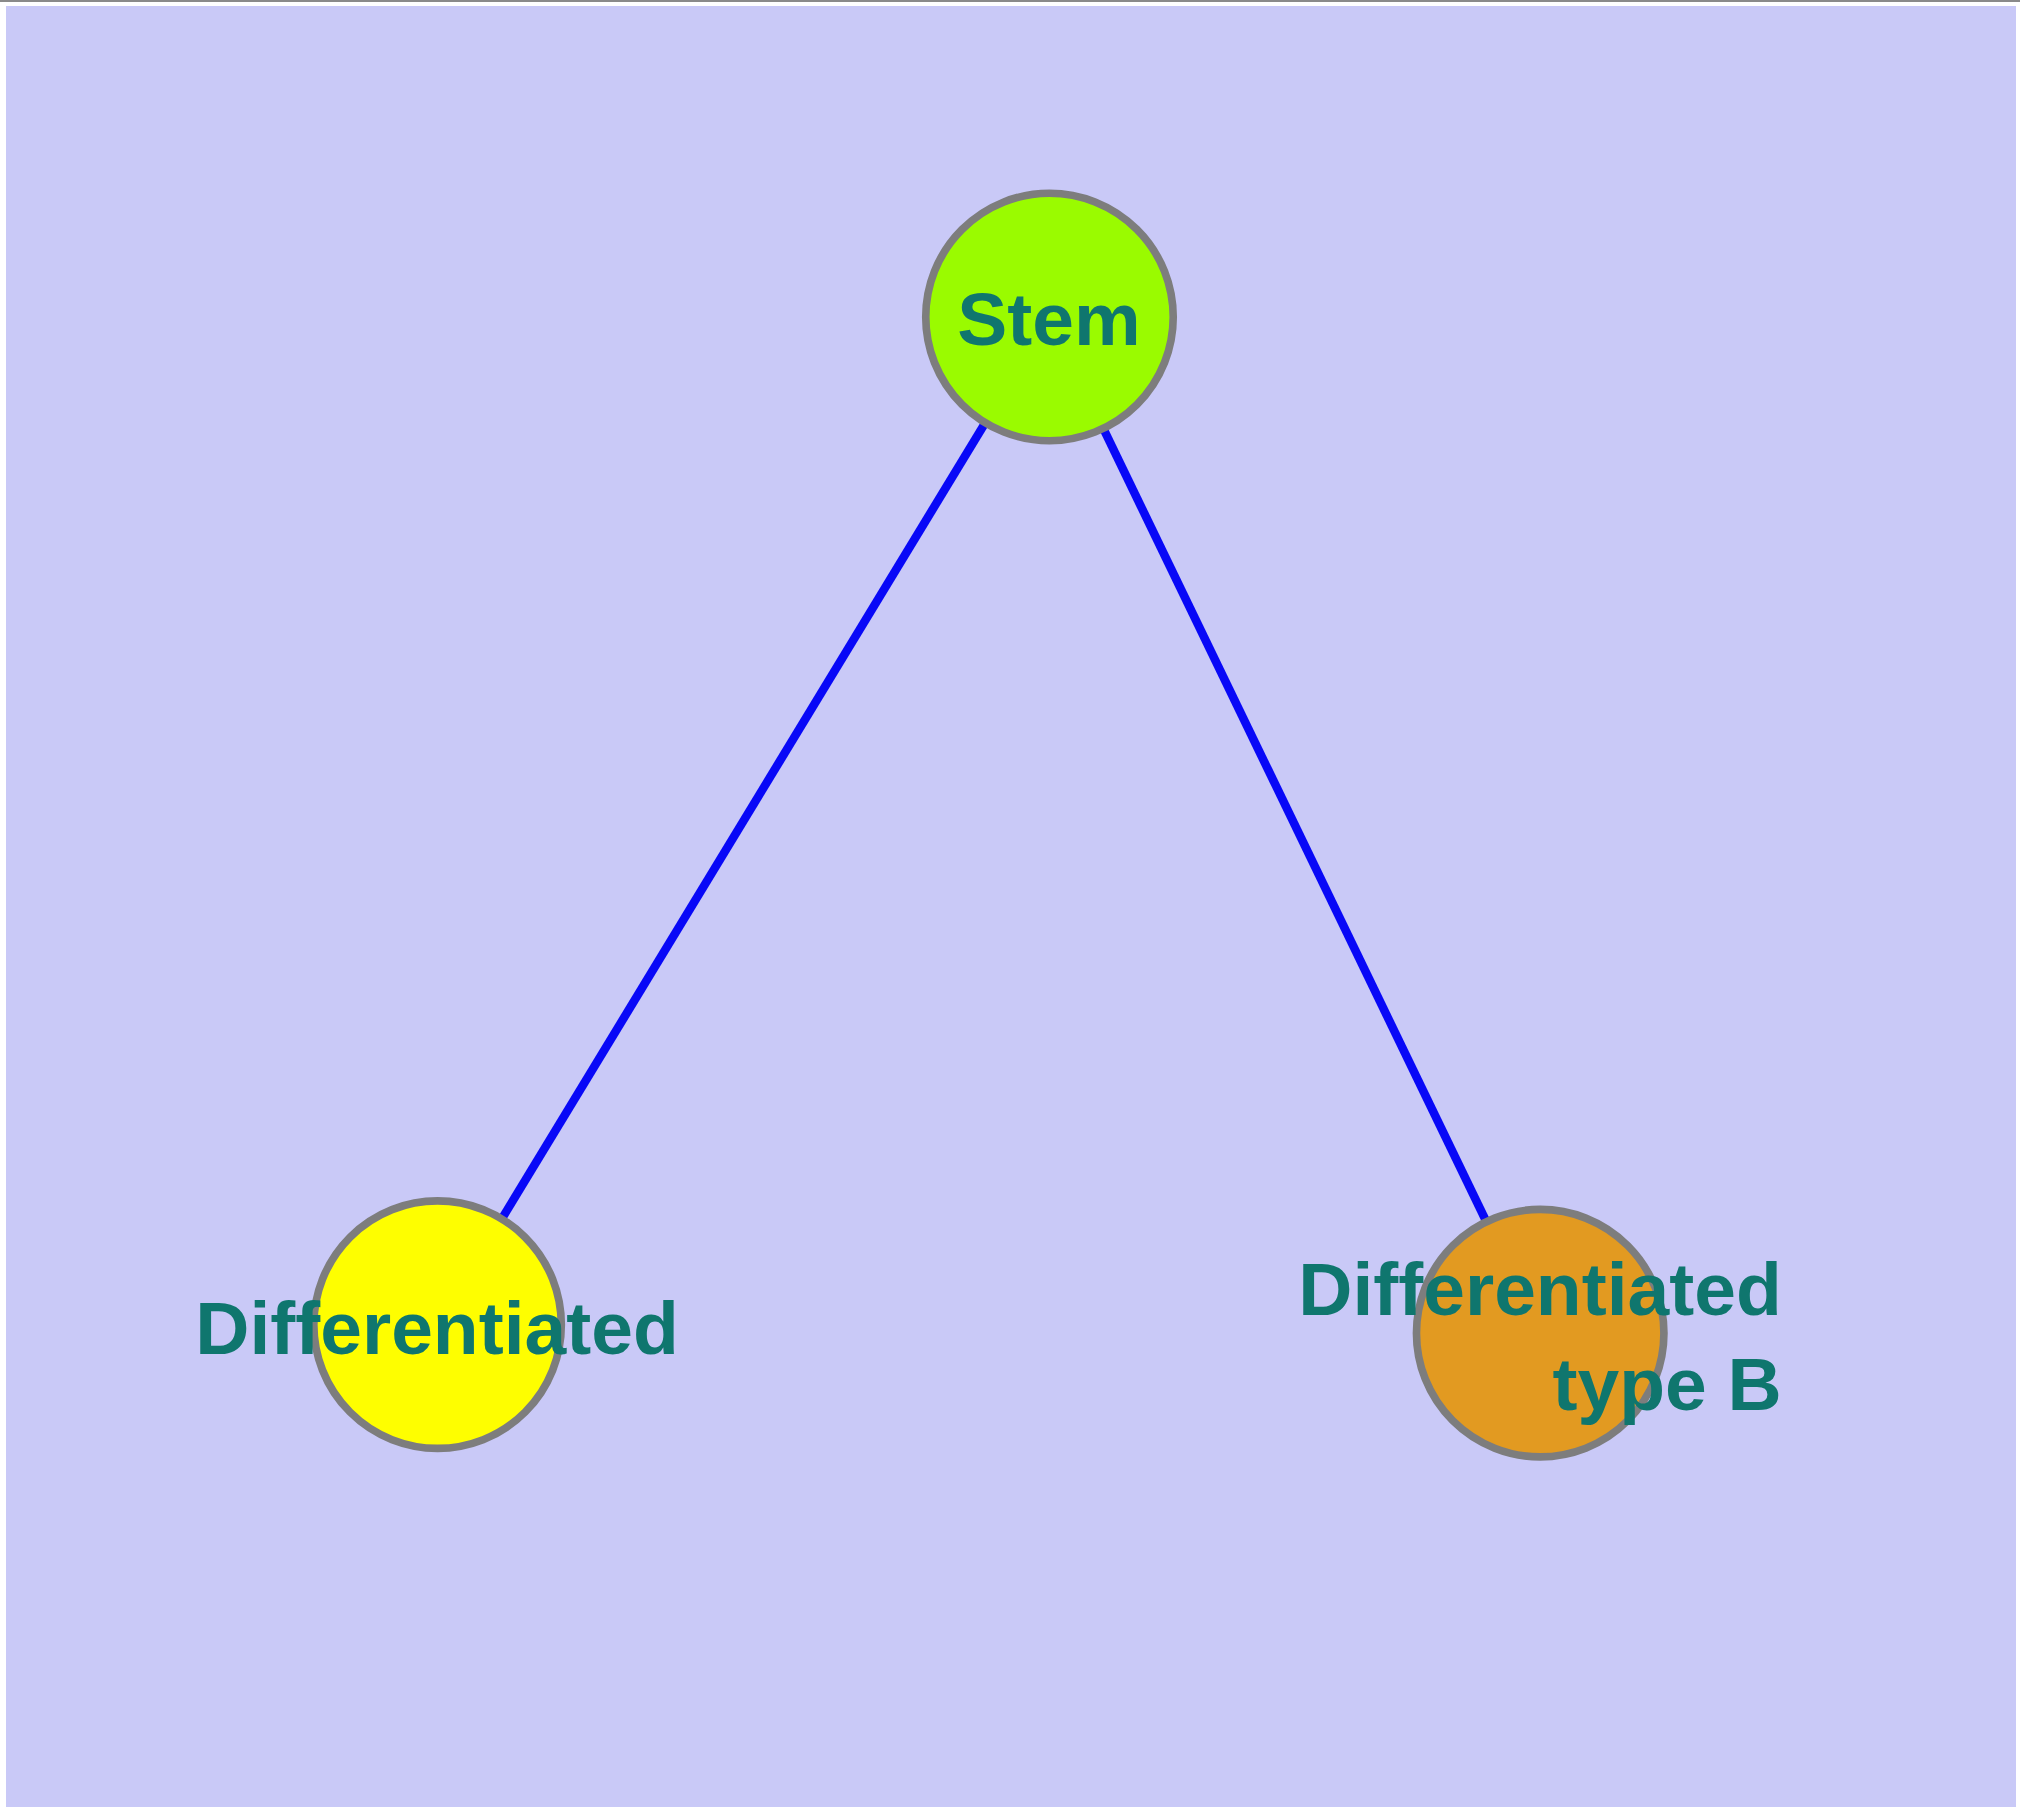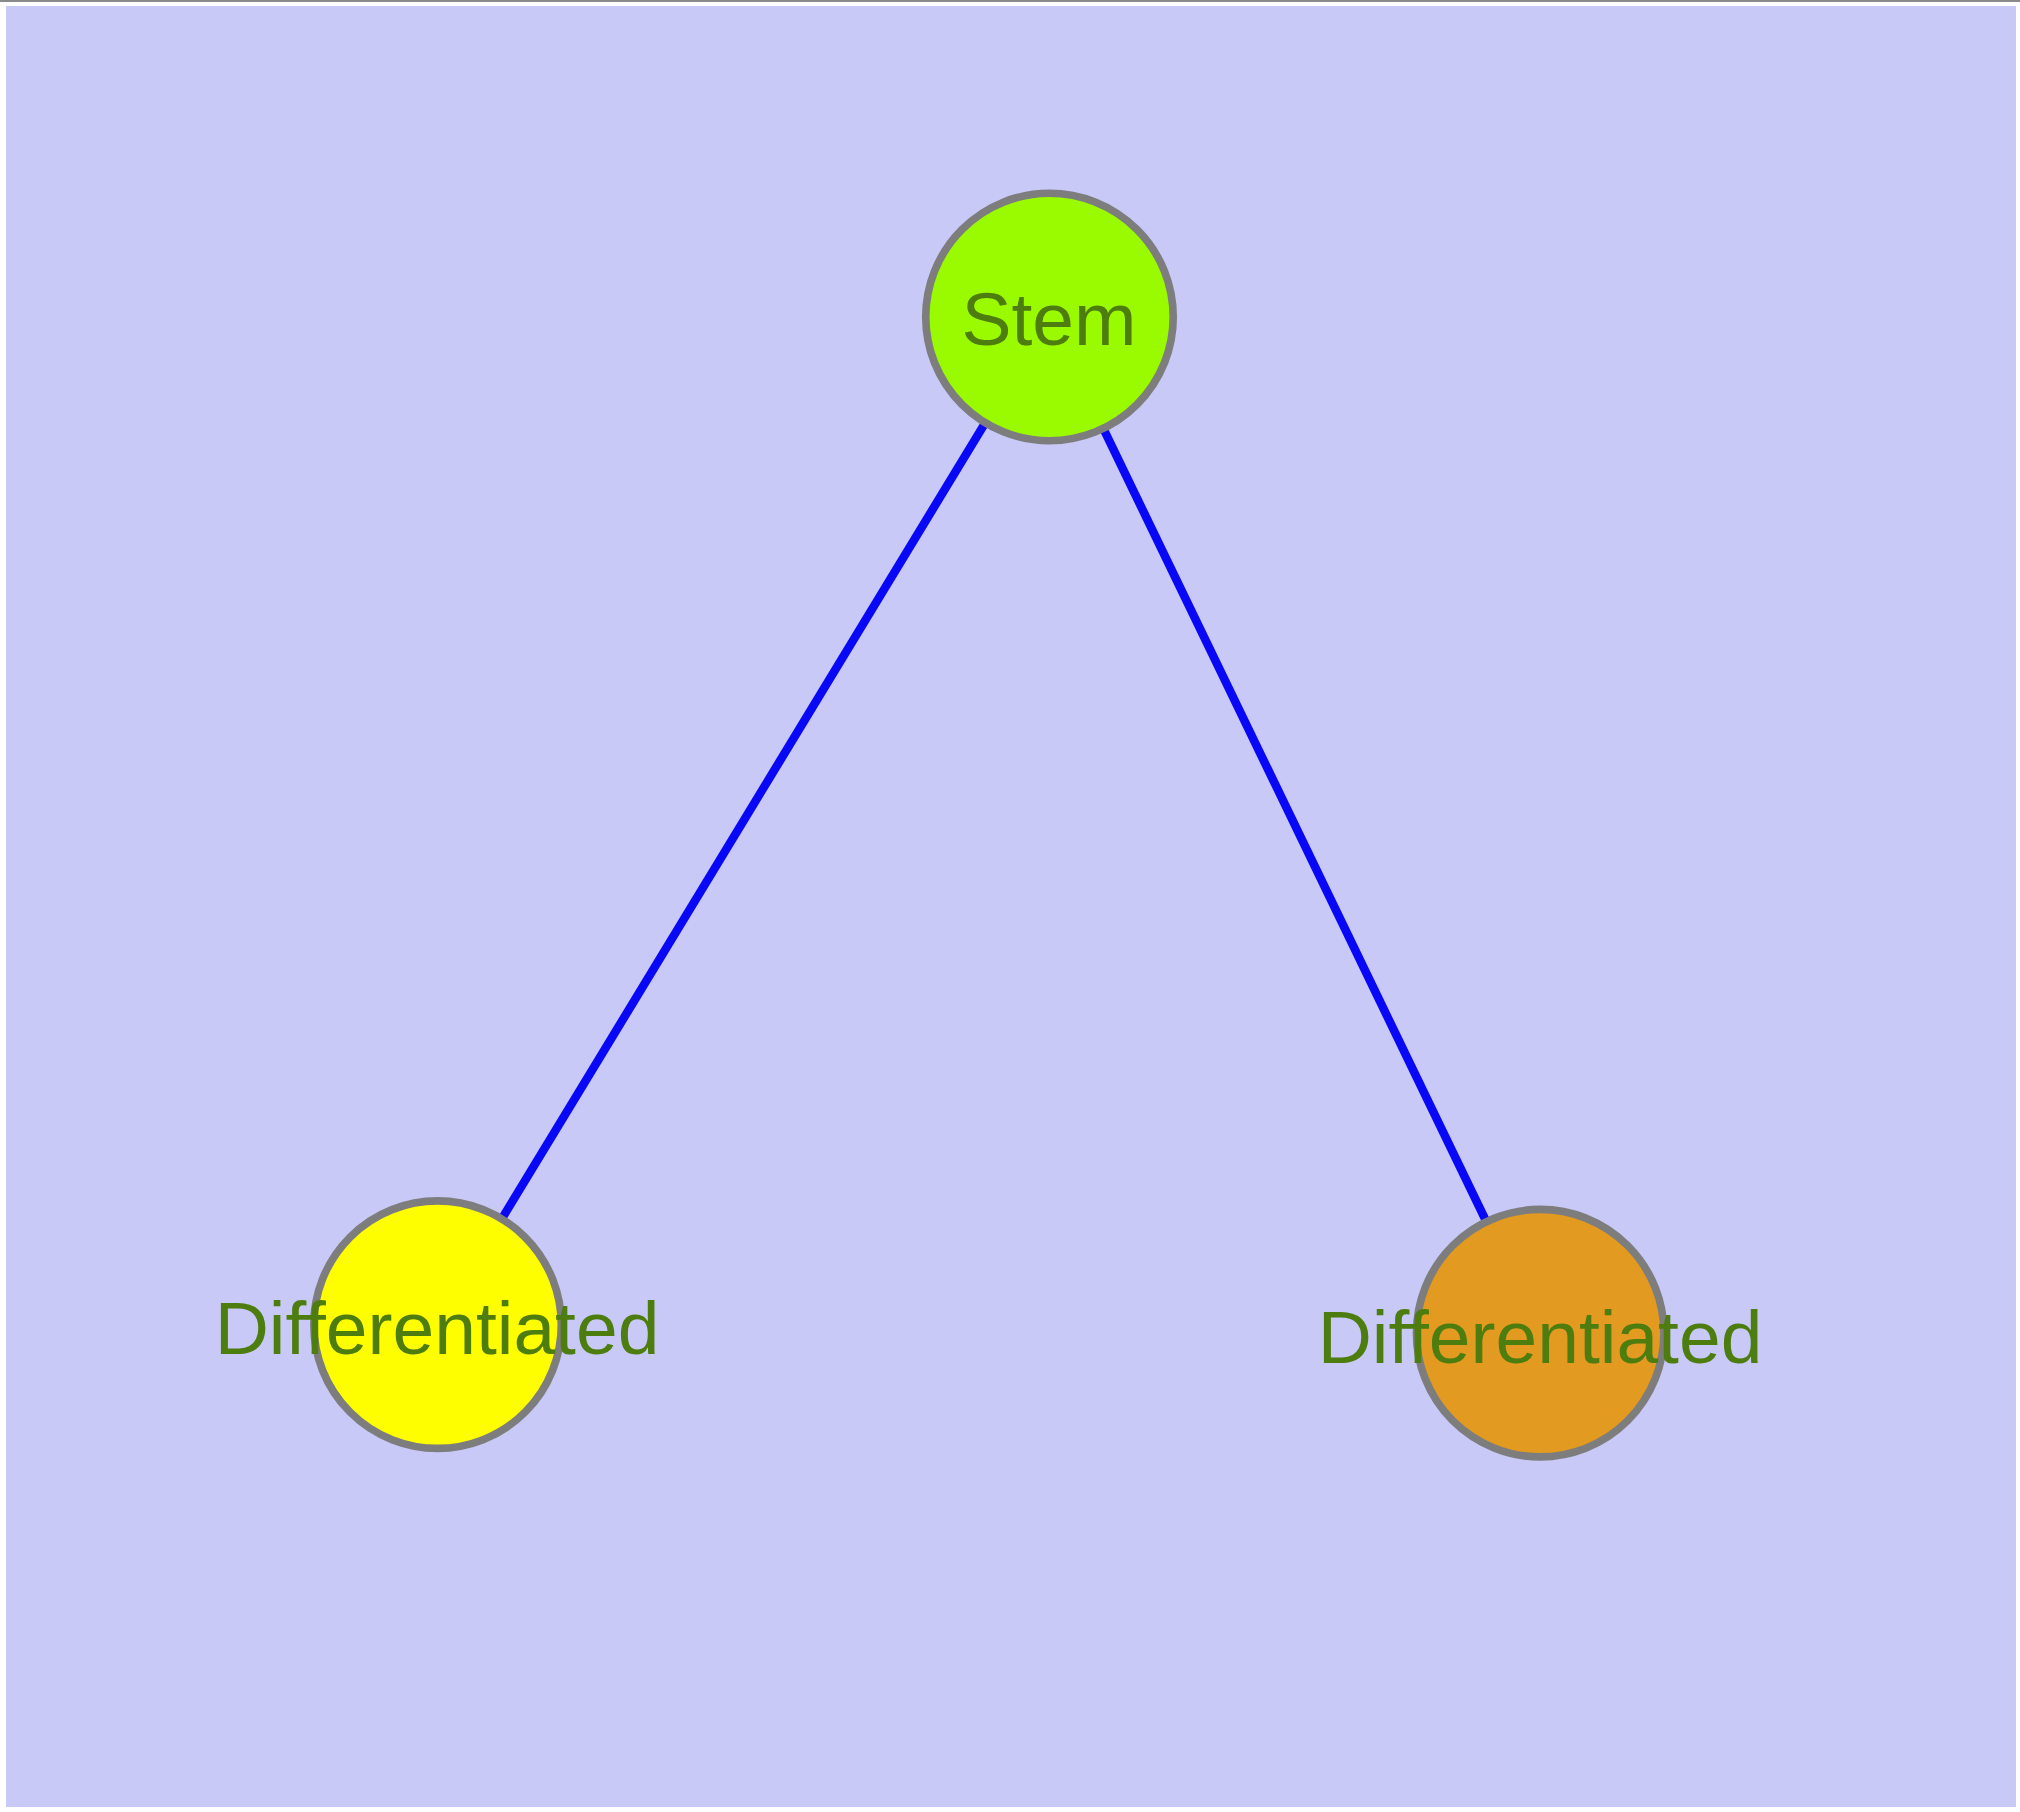--- a/index.html
+++ b/index.html
@@ -33,22 +33,22 @@
     left: 0;
     top: 0;
     width: 2021px;
     height: 1812px;
   }
   .node-label {
     position: absolute;
     transform: translate(-50%, -50%);
     text-align: right;
     white-space: nowrap;
-    color: #4d7c0f;
-    font-weight: normal;
+    color: #0f766e;
+    font-weight: bold;
     font-size: 75px;
     line-height: 95px;
     font-family: "Liberation Sans", sans-serif;
   }
 </style>
 </head>
 <body>
 
 <div class="page">
 
@@ -69,16 +69,17 @@
   <div class="node-label" style="left:1049px; top:319px;">
     <div>Stem</div>
   </div>
 
   <div class="node-label" style="left:437px; top:1328px;">
     <div>Differentiated</div>
   </div>
 
   <div class="node-label" style="left:1540px; top:1337px;">
     <div>Differentiated</div>
+    <div>type B</div>
   </div>
 
 </div>
 
 
 </body></html>

